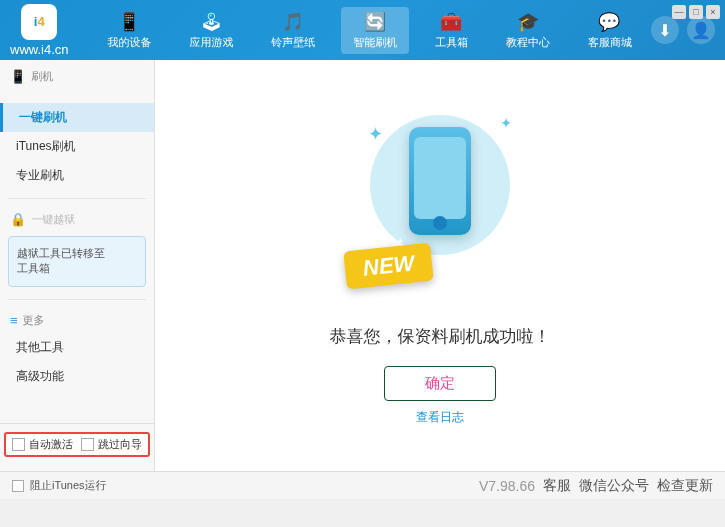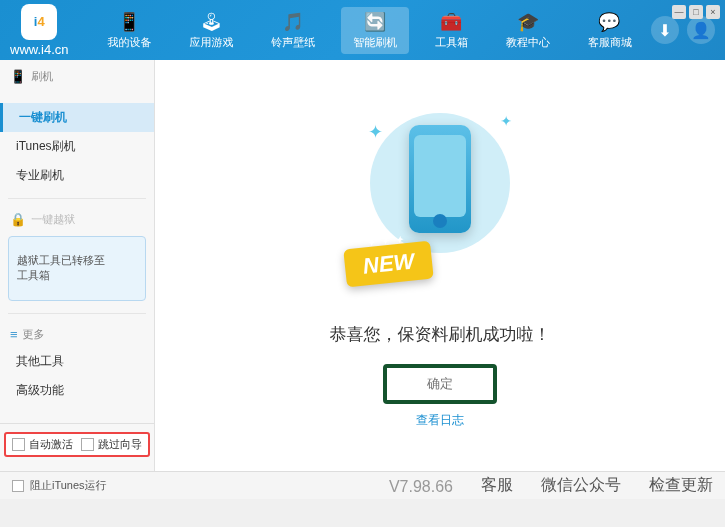--- a/index.html
+++ b/index.html
@@ -35,40 +35,40 @@
 
     
     .sidebar { width: 155px; background: #f7f7f7; border-right: 1px solid #e0e0e0; display: flex; flex-direction: column; overflow: hidden; }
     .sidebar-section { padding: 4px 0; }
     .sidebar-group-header { display: flex; align-items: center; padding: 5px 10px; color: #888; font-size: 11px; }
     .sidebar-group-icon { margin-right: 5px; font-size: 13px; color: #4a9fd4; }
     .sidebar-item { padding: 6px 16px; cursor: pointer; color: #333; font-size: 12px; border-radius: 0; }
     .sidebar-item.active { background: #d6eaf8; color: #1a8fd1; border-left: 3px solid #1a8fd1; font-weight: bold; margin-top: 14px; }
     .sidebar-disabled { padding: 5px 10px; color: #bbb; font-size: 11px; display: flex; align-items: center; }
     .sidebar-disabled .sidebar-group-icon { color: #ccc; }
-    .sidebar-notice { margin: 4px 8px; background: #e8f4fc; border: 1px solid #b8d8f0; border-radius: 4px; padding: 16px 8px; font-size: 11px; color: #555; line-height: 1.4; }
+    .sidebar-notice { margin: 4px 8px; background: #e8f4fc; border: 1px solid #b8d8f0; border-radius: 4px; padding: 9px 8px; font-size: 11px; color: #555; line-height: 1.4; }
     .sidebar-section-divider { border: none; border-top: 1px solid #e5e5e5; margin: 4px 8px; }
     .sidebar-more-header { display: flex; align-items: center; padding: 5px 10px; color: #888; font-size: 11px; }
 
     
     .sidebar-bottom { border-top: 1px solid #e0e0e0; padding: 8px 4px; }
     .auto-row { display: flex; align-items: center; gap: 4px; margin-bottom: 6px; border: 2px solid #e44; border-radius: 3px; padding: 3px 6px; background: #fff; }
     .checkbox { width: 13px; height: 13px; border: 1px solid #aaa; background: #fff; display: inline-flex; align-items: center; justify-content: center; cursor: pointer; flex-shrink: 0; }
     .auto-label { font-size: 11px; color: #333; cursor: pointer; }
 
     
     .content { flex: 1; background: #fff; display: flex; flex-direction: column; align-items: center; justify-content: center; position: relative; }
-    .btn-confirm { background: white; border: 4px solid #14532d; border-radius: 4px; padding: 7px 40px; font-size: 13px; cursor: pointer; color: #737373; margin-bottom: 8px; }
+    .btn-confirm { background: white; border: 1px solid #14532d; border-radius: 4px; padding: 7px 40px; font-size: 15px; cursor: pointer; color: #ec4899; margin-bottom: 8px; }
     .btn-log { color: #1a8fd1; font-size: 12px; cursor: pointer; background: none; border: none; text-decoration: none; }
 
     
     .footer { height: 28px; background: #f5f5f5; border-top: 1px solid #ddd; display: flex; align-items: center; padding: 0 12px; justify-content: space-between; }
     .footer-left { display: flex; align-items: center; gap: 6px; font-size: 11px; color: #555; }
     .footer-checkbox { width: 12px; height: 12px; border: 1px solid #aaa; background: #fff; display: inline-flex; cursor: pointer; flex-shrink: 0; }
-    .footer-right { display: flex; align-items: flex-end; gap: 28px; font-size: 16px; color: #555; }
+    .footer-right { display: flex; align-items: center; gap: 8px; font-size: 14px; color: #555; }
     .footer-right span { cursor: pointer; }
     .version { color: #999; }
   </style>
 </head>
 <body>
 
 <div style="position: relative; width: 725px; height: 527px; overflow: hidden;">
 
   <div class="window-controls">
     <div class="wc wc-min">—</div>

